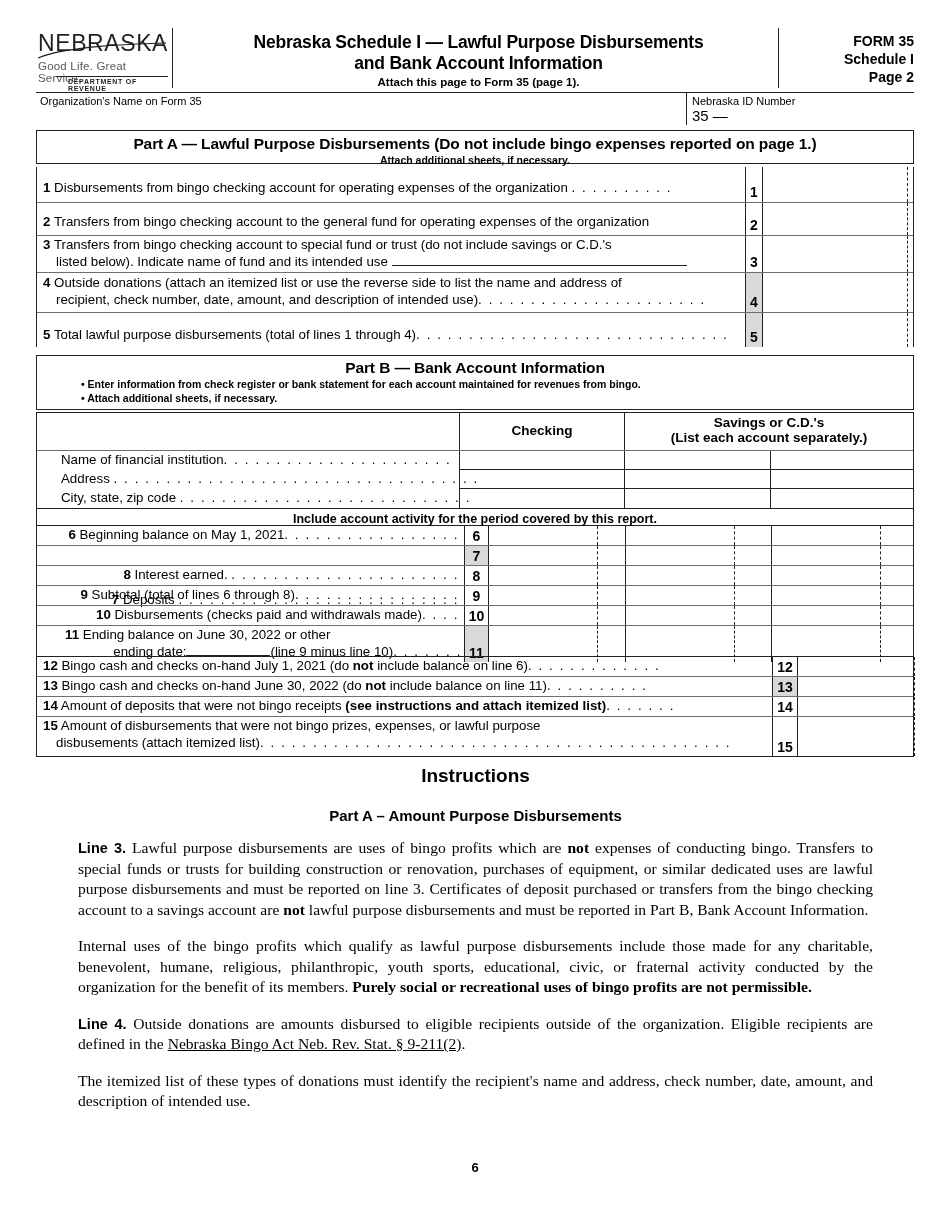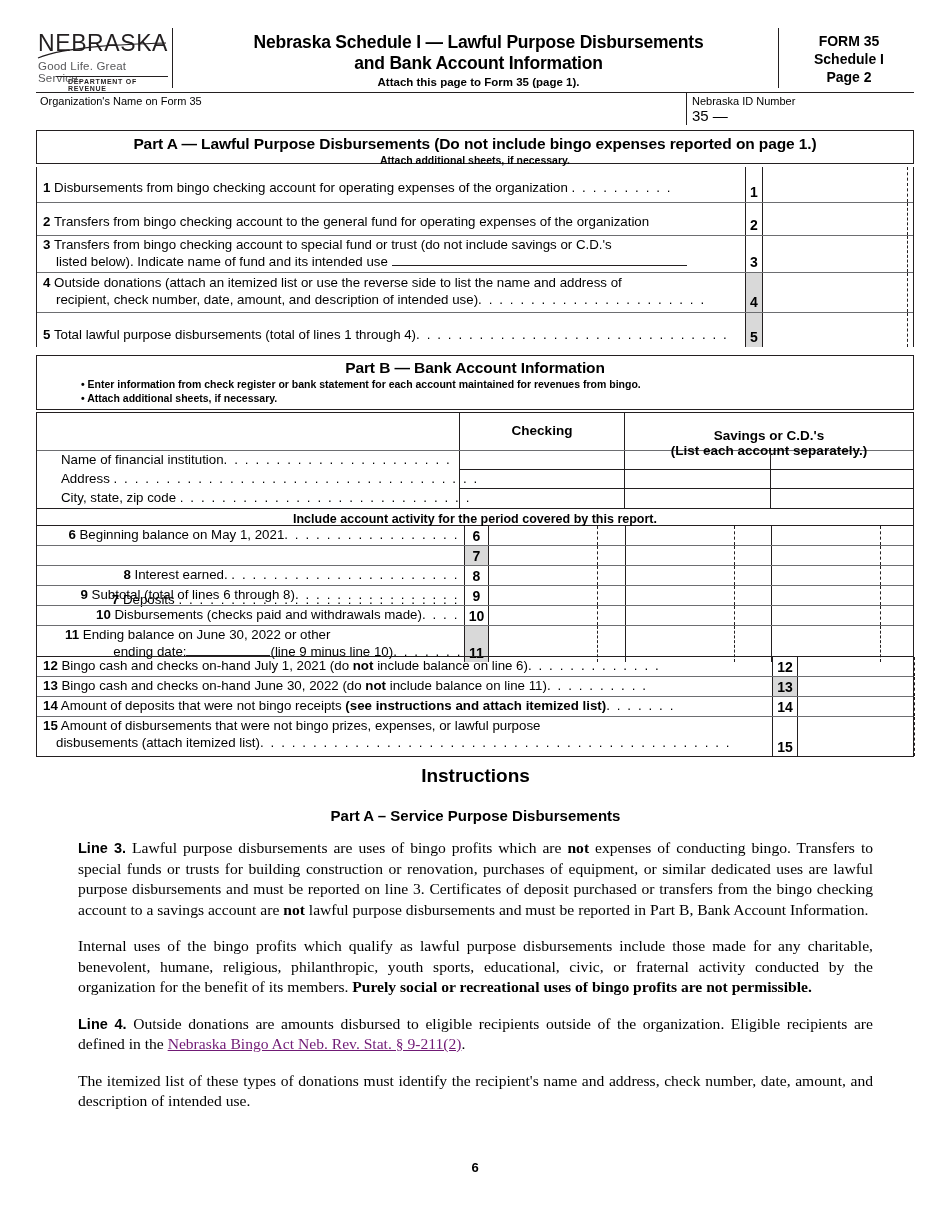--- a/index.html
+++ b/index.html
@@ -34,21 +34,21 @@
   .hdr-vline2 { position:absolute; left:742px; top:0; width:1px; height:60px; background:#231f20; }
   .hdr-title {
     position:absolute; left:150px; top:4px; width:585px; text-align:center;
     font-size:17.5px; font-weight:bold; line-height:21px; letter-spacing:-0.2px;
   }
   .hdr-sub {
     position:absolute; left:150px; top:48px; width:585px; text-align:center;
     font-size:11.5px; font-weight:bold;
   }
   .hdr-right {
-    position:absolute; left:748px; top:4px; width:130px; text-align:center;
+    position:absolute; left:748px; top:4px; width:130px; text-align:right;
     font-size:14px; font-weight:bold; line-height:18px;
   }
 
   
   .orgbar { position:absolute; left:36px; top:92px; width:878px; height:32px; border-top:1px solid #231f20; }
   .orgbar-label { position:absolute; left:4px; top:2px; font-size:11px; }
   .orgbar-div { position:absolute; left:650px; top:0; width:1px; height:32px; background:#231f20; }
   .orgbar-id-label { position:absolute; left:656px; top:2px; font-size:11px; }
   .orgbar-id-val { position:absolute; left:656px; top:14px; font-size:15px; }
 
@@ -130,21 +130,21 @@
   
   .instr { position:absolute; left:78px; top:765px; width:795px;
            font-family:"Liberation Serif", serif; }
   .instr-h1 { text-align:center; font-family:"Liberation Sans", sans-serif;
               font-size:19px; font-weight:bold; margin:0 0 20px 0; }
   .instr-h2 { text-align:center; font-family:"Liberation Sans", sans-serif;
               font-size:15px; font-weight:bold; margin:0 0 14px 0; }
   .para { font-size:15.6px; line-height:20.5px; text-align:justify; margin:0 0 16px 0; }
   .para b { font-weight:bold; }
   .lead { font-family:"Liberation Sans", sans-serif; font-size:14.5px; font-weight:bold; }
-  .lnk { color:#701a75; text-decoration:underline; }
+  .lnk { color:#000000; text-decoration:underline; }
   .pagenum { position:absolute; left:0; top:1160px; width:950px; text-align:center;
              font-size:13px; font-weight:bold; }
 </style>
 </head>
 <body>
 
 <div class="page">
 
   <div class="hdr">
     <div class="hdr-logo">
@@ -260,21 +260,21 @@
     <div class="band-bul">• Attach additional sheets, if necessary.</div>
   </div>
 
   <div class="btab" style="top:412px; border-left:1.5px solid #231f20; border-right:1.5px solid #231f20; border-top:1.5px solid #231f20;">
     <div class="btab-hdr">
       <div class="bcol-lbl"></div>
       <div class="bcol-chk">
         <div class="bhead1" style="margin-top:10px;">Checking</div>
       </div>
       <div class="bcol-sav">
-        <div class="bhead1" style="margin-top:15px;">Savings or C.D.'s</div>
+        <div class="bhead1" style="margin-top:2px;">Savings or C.D.'s</div>
         <div class="bhead1">(List each account separately.)</div>
       </div>
     </div>
 
     <div class="binfo-row" style="height:19px;">
       <div class="binfo-lbl"><span>Name of financial institution</span><span class="dots">. . . . . . . . . . . . . . . . . . . . . .</span></div>
       <div class="bdivl"></div>
       <div class="bdivm"></div>
       <div class="bdivr"></div>
       <div class="brule"></div>
@@ -434,21 +434,21 @@
           <span>15</span>
         </div>
       <div class="ccell">
           <div class="centsline" style="left:116px;"></div>
         </div>
     </div>
   </div>
 
   <div class="instr">
     <div class="instr-h1">Instructions</div>
-    <div class="instr-h2">Part A – Service Purpose Disbursements</div>
+    <div class="instr-h2">Part A – Amount Purpose Disbursements</div>
 
     <p class="para"><span class="lead">Line 3.</span><span> Lawful purpose disbursements are uses of bingo profits which are </span><b>not</b><span> expenses of conducting bingo. Transfers to special funds or trusts for building construction or renovation, purchases of equipment, or similar dedicated uses are lawful purpose disbursements and must be reported on line 3. Certificates of deposit purchased or transfers from the bingo checking account to a savings account are </span><b>not</b><span> lawful purpose disbursements and must be reported in Part B, Bank Account Information.</span></p>
 
     <p class="para"><span>Internal uses of the bingo profits which qualify as lawful purpose disbursements include those made for any charitable, benevolent, humane, religious, philanthropic, youth sports, educational, civic, or fraternal activity conducted by the organization for the benefit of its members. </span><b>Purely social or recreational uses of bingo profits are not permissible.</b></p>
 
     <p class="para"><span class="lead">Line 4.</span><span> Outside donations are amounts disbursed to eligible recipients outside of the organization. Eligible recipients are defined in the </span><a class="lnk" href="#">Nebraska Bingo Act Neb. Rev. Stat. § 9-211(2)</a><span>.</span></p>
 
     <p class="para">The itemized list of these types of donations must identify the recipient's name and address, check number, date, amount, and description of intended use.</p>
   </div>
 

